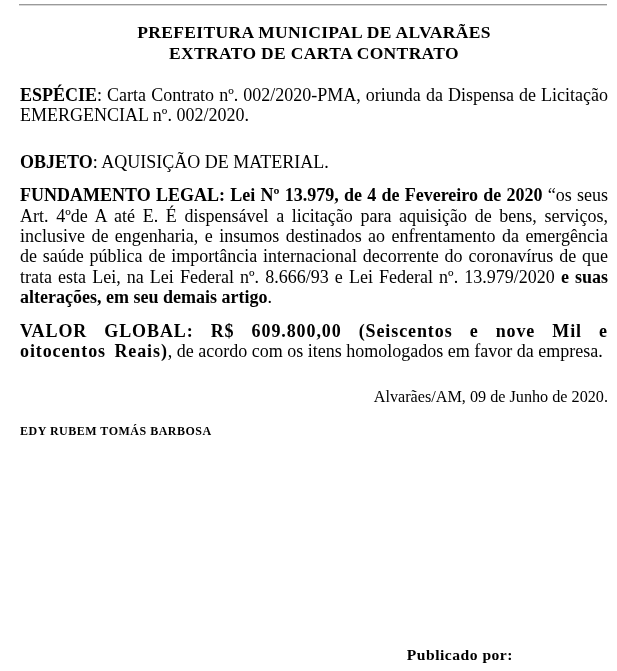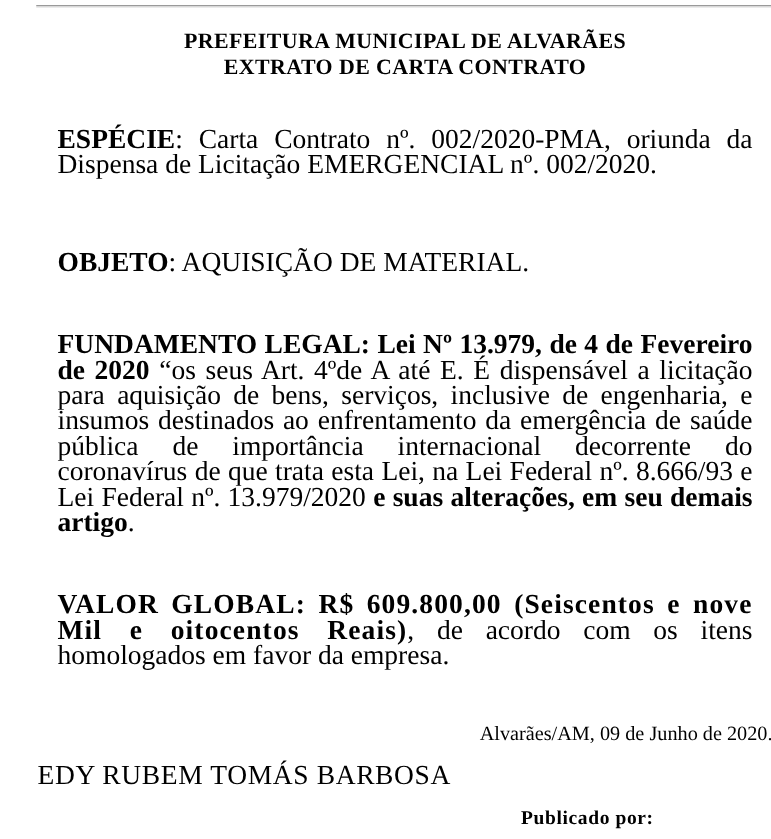--- a/index.html
+++ b/index.html
@@ -11,21 +11,21 @@
     width: 617px;
     height: 671px;
     position: relative;
     font-family: "Liberation Serif", "DejaVu Serif", serif;
     color: #000000;
     overflow: hidden;
   }
 
   .page {
     position: absolute;
-    left: 17px;
+    left: 7px;
     top: 0;
     width: 523px;
     height: 671px;
     box-sizing: border-box;
   }
 
   .top-rule {
     position: absolute;
     left: 12px;
     top: 4px;
@@ -47,44 +47,44 @@
     font-size: 17.5px;
     line-height: 21px;
     letter-spacing: 0.35px;
     margin: 0 0 0 0;
   }
   .doc-title .t-line { display: block; }
 
   .para {
     text-align: justify;
     text-justify: inter-word;
-    font-size: 22px;
+    font-size: 18px;
     line-height: 20.4px;
-    margin: 16px;
+    margin: 0;
   }
 
   .gap-lg { height: 21px; }
   .gap-md { height: 13px; }
   .gap-sm { height: 11px; }
 
   .b { font-weight: bold; }
 
   .spread-wide { letter-spacing: 0.9px; word-spacing: 3px; }
 
   .plain-line {
     font-size: 16.2px;
     line-height: 20.4px;
     text-align: right;
     margin: 0;
   }
 
   .sig-name {
-    font-size: 22px;
+    font-size: 12px;
     line-height: 20.4px;
-    font-weight: normal;
+    font-weight: bold;
     letter-spacing: 0.5px;
     text-align: left;
     margin: 0;
   }
 
   .footer {
     position: absolute;
     right: 17px;
     bottom: 6px;
     text-align: right;

